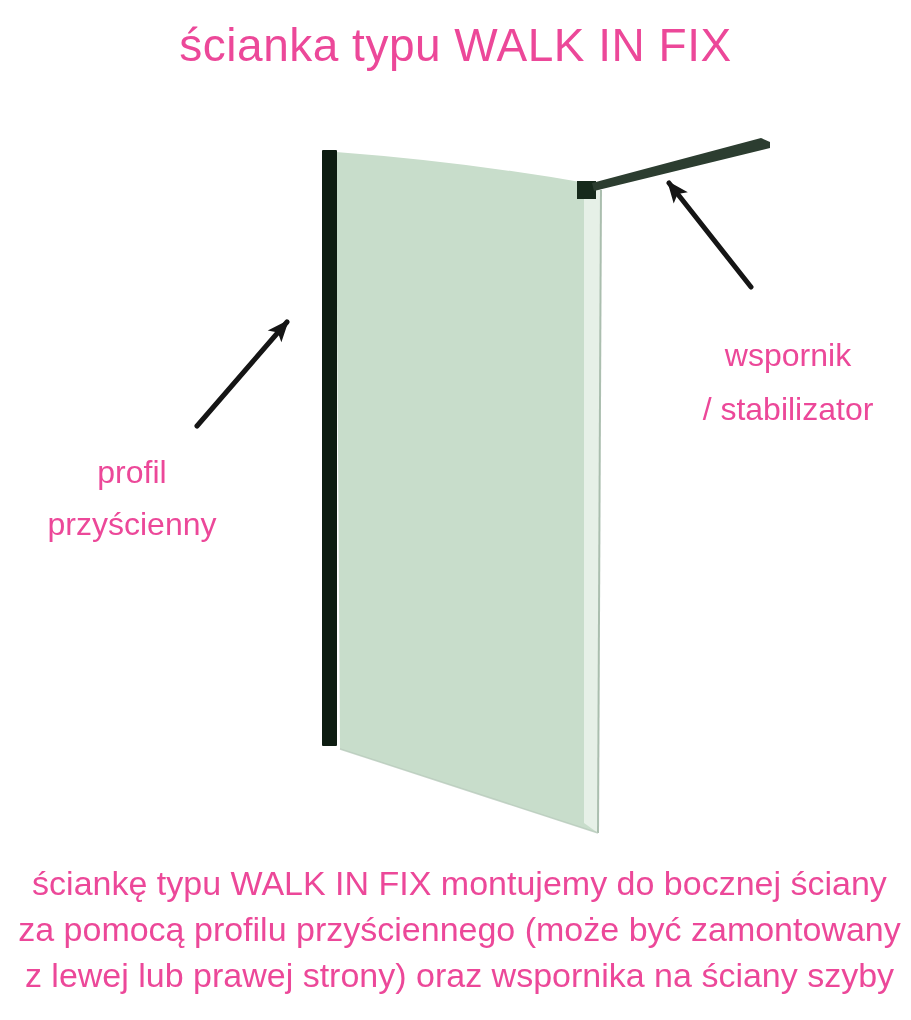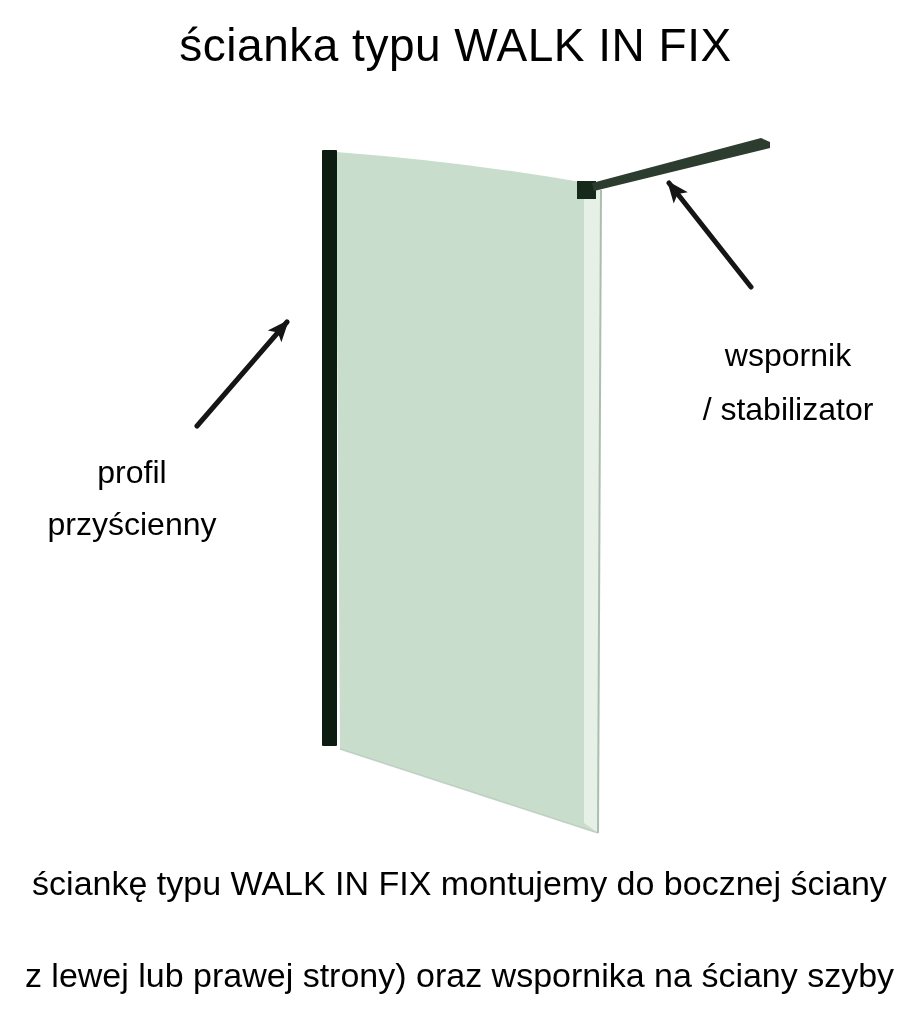--- a/index.html
+++ b/index.html
@@ -7,21 +7,21 @@
     padding: 0;
     background: #ffffff;
   }
   .page {
     position: relative;
     width: 911px;
     height: 1020px;
     background: #ffffff;
     overflow: hidden;
     font-family: "Liberation Sans", sans-serif;
-    color: #000000;
+    color: #ec4899;
   }
   .title {
     position: absolute;
     top: 18px;
     left: 0;
     width: 100%;
     margin: 0;
     text-align: center;
     font-size: 46px;
     font-weight: 500;
@@ -100,17 +100,17 @@
     <div>/ stabilizator</div>
   </div>
 
   <div class="label label-left">
     <div>profil</div>
     <div>przyścienny</div>
   </div>
 
   <p class="caption">
     <span>ściankę typu WALK IN FIX montujemy do bocznej ściany</span><br>
-    <br>
+    <span>za pomocą profilu przyściennego (może być zamontowany</span><br>
     <span>z lewej lub prawej strony) oraz wspornika na ściany szyby</span>
   </p>
 
 </div>
 
 </body></html>

